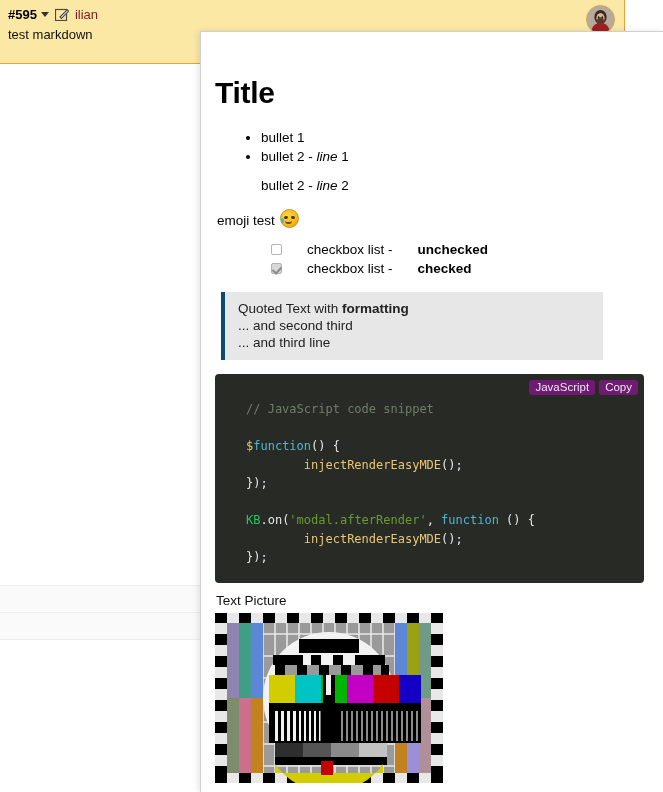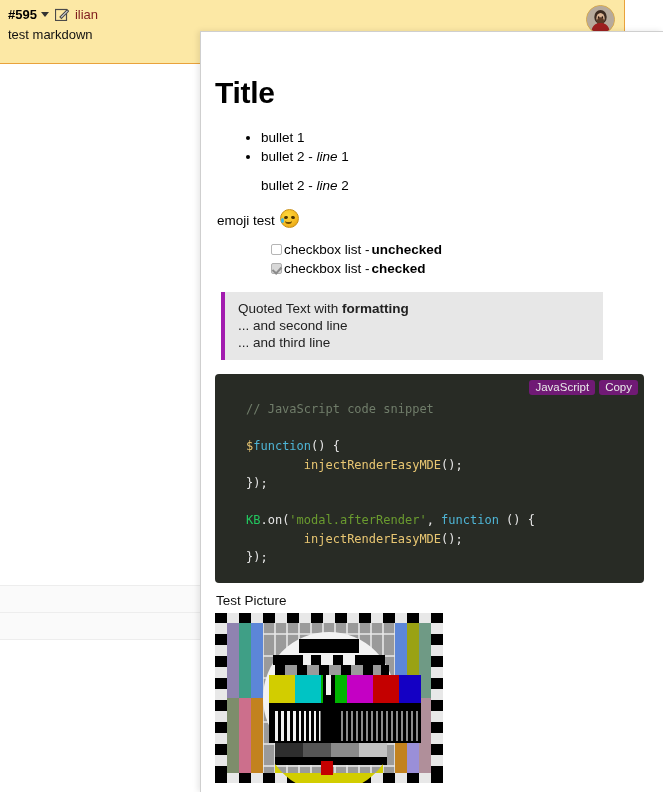--- a/index.html
+++ b/index.html
@@ -76,37 +76,37 @@
   .emoji-line{margin:14px 0 12px 2px;font-size:13.5px;display:flex;align-items:flex-end;gap:5px;}
   .emoji-glyph{display:inline-block;width:17px;height:17px;border-radius:50%;
      background:radial-gradient(circle at 38% 32%,#ffd83d 0%,#f5b91f 60%,#d99613 100%);
      position:relative;border:1px solid #c98f12;vertical-align:middle;}
   .emoji-glyph:before{content:"";position:absolute;left:3px;top:6px;width:4px;height:3px;background:#4b3200;border-radius:50%;transform:rotate(-15deg);}
   .emoji-glyph:after{content:"";position:absolute;right:3px;top:6px;width:4px;height:3px;background:#4b3200;border-radius:50%;transform:rotate(15deg);}
   .emoji-mouth{position:absolute;left:4px;bottom:3px;width:7px;height:4px;border-bottom:2px solid #6b4a00;border-radius:0 0 8px 8px;}
   .emoji-tear{position:absolute;left:0px;top:8px;width:3px;height:5px;background:#39b5f0;border-radius:50%;}
 
   .check-list{margin:8px 0 14px 20px;}
-  .check-item{display:flex;align-items:center;gap:2px;line-height:19px;font-size:13.5px;padding-left:36px;}
+  .check-item{display:flex;align-items:center;gap:25px;line-height:19px;font-size:13.5px;padding-left:36px;}
   .cbx{
     width:11px;height:11px;box-sizing:border-box;
     border:1px solid #b5b5b5;background:#fff;border-radius:2px;
     position:relative;flex:0 0 auto;
   }
   .cbx.checked{background:#d8d8d8;border-color:#b0b0b0;}
   .cbx.checked:after{
     content:"";position:absolute;left:2px;top:1px;width:4px;height:7px;
     border:solid #8b8b8b;border-width:0 2px 2px 0;transform:rotate(42deg);
   }
   .check-item b{font-weight:bold;}
 
   blockquote.md-quote{
     margin:10px 0 14px 6px;
     background:#e7e7e7;
-    border-left:4px solid #a21caf;
+    border-left:4px solid #0c4a6e;
     padding:8px 10px 9px 13px;
     font-size:13.5px;line-height:17px;color:#222;
     width:382px;box-sizing:border-box;
   }
   blockquote.md-quote b{font-weight:bold;}
 
   .code-wrap{
     position:relative;margin:14px 0 10px 0;
     background:#282b25;border-radius:4px;
     width:429px;box-sizing:border-box;
@@ -207,41 +207,41 @@
       </div>
       <div class="check-item">
         <span class="cbx checked"></span>
         <span>checkbox list - </span>
           <b>checked</b>
       </div>
     </div>
 
     <blockquote class="md-quote">
       <div><span>Quoted Text with </span><b>formatting</b></div>
-      <div>... and second line</div>
+      <div>... and second third</div>
       <div>... and third line</div>
     </blockquote>
 
     <div class="code-wrap">
       <div class="code-badges">
         <span class="badge">JavaScript</span>
         <span class="badge">Copy</span>
       </div>
 <pre class="code"><span class="c-comment">// JavaScript code snippet</span>
 
 <span class="c-var">$</span><span class="c-fn">function</span><span class="c-plain">() {</span>
         <span class="c-var">injectRenderEasyMDE</span><span class="c-plain">();</span>
 <span class="c-plain">});</span>
 
 <span class="c-kb">KB</span><span class="c-plain">.on(</span><span class="c-str">'modal.afterRender'</span><span class="c-plain">, </span><span class="c-fn">function</span><span class="c-plain"> () {</span>
         <span class="c-var">injectRenderEasyMDE</span><span class="c-plain">();</span>
 <span class="c-plain">});</span></pre>
     </div>
 
-    <div class="pic-caption">Test Picture</div>
+    <div class="pic-caption">Text Picture</div>
 
     <svg class="testcard" viewBox="0 0 228 170">
       <rect x="0" y="0" width="228" height="170" fill="#9a9a9a"></rect>
       <g>
         <g fill="#000">
           <rect x="0" y="0" width="228" height="10"></rect>
           <rect x="0" y="160" width="228" height="10"></rect>
           <rect x="0" y="0" width="12" height="170"></rect>
           <rect x="216" y="0" width="12" height="170"></rect>
         </g>

